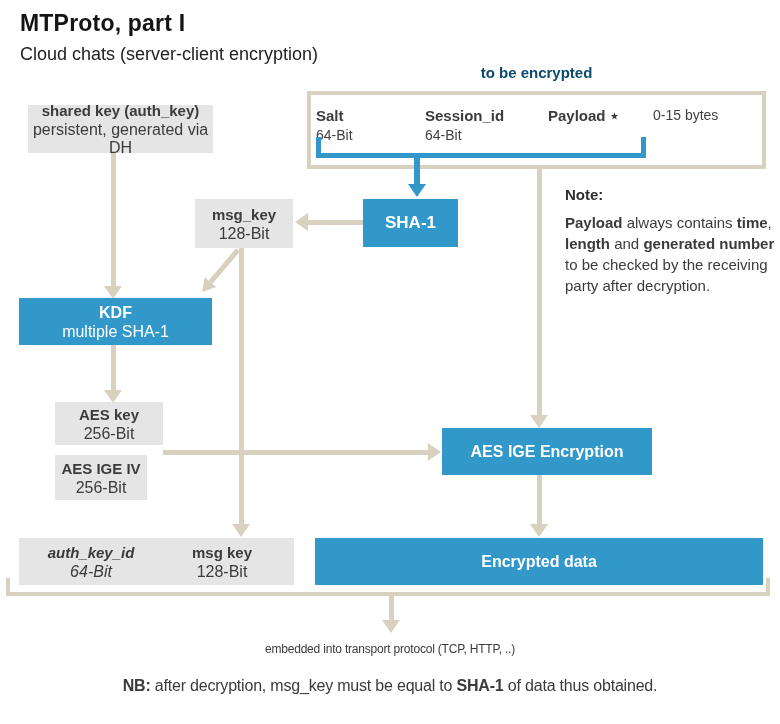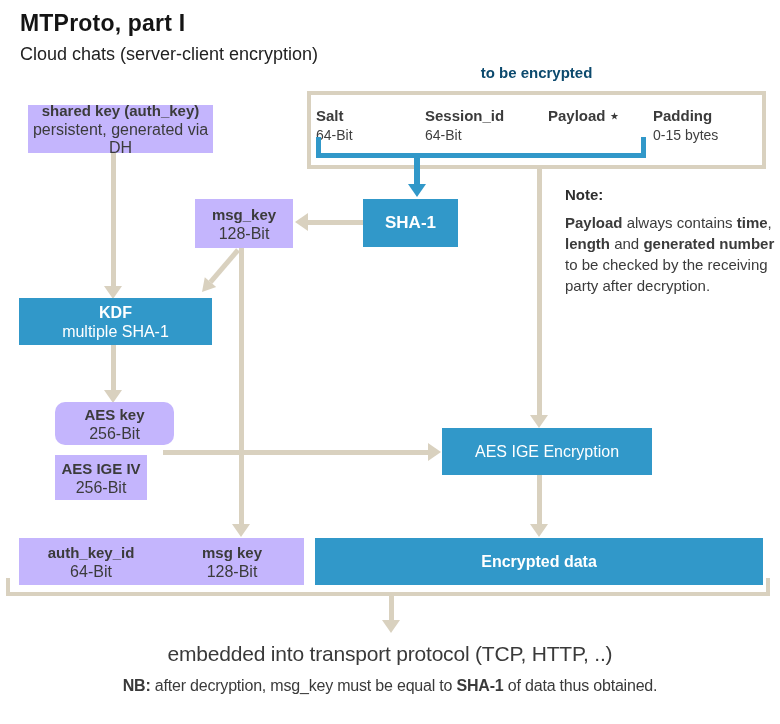--- a/index.html
+++ b/index.html
@@ -12,21 +12,21 @@
   .subtitle{left:20px;top:44px;font-size:18px;color:#222;}
 
   
   .tbe-label{left:307px;top:64px;width:459px;text-align:center;font-size:15px;font-weight:bold;color:#0c4a6e;}
   .tan-frame{left:307px;top:91px;width:451px;height:70px;border:4px solid #d9d1bf;background:transparent;}
   .field{top:106px;width:120px;text-align:left;padding-left:8px;}
   .field .t{font-size:15px;font-weight:bold;line-height:20px;display:block;}
   .field .s{font-size:14px;line-height:19px;display:block;color:#3f3f3f;}
 
   .blue{background:#3198c9;}
-  .beige{background:#c4b5fd;}
+  .beige{background:#e5e5e5;}
   .tan{background:#d9d1bf;}
 
   
   .node{display:flex;flex-direction:column;align-items:center;justify-content:center;text-align:center;}
   .node .t{font-size:15px;font-weight:bold;line-height:20px;}
   .node .s{font-size:16px;line-height:18px;}
   .node.bluebox{color:#ffffff;}
   .node.bluebox .t{font-size:16px;}
   .node.bluebox .s{font-size:16px;}
 
@@ -38,21 +38,21 @@
   .arr-down{border-left:9px solid transparent;border-right:9px solid transparent;border-top:13px solid #d9d1bf;}
   .arr-left{border-top:9px solid transparent;border-bottom:9px solid transparent;border-right:13px solid #d9d1bf;}
   .arr-right{border-top:9px solid transparent;border-bottom:9px solid transparent;border-left:13px solid #d9d1bf;}
   .arr-down-blue{border-left:9px solid transparent;border-right:9px solid transparent;border-top:13px solid #3198c9;}
 
   
   .note{left:565px;top:186px;width:218px;}
   .note h4{margin:0 0 9px 0;font-size:15px;color:#2e2e2e;}
   .note p{margin:0;font-size:15px;line-height:21px;color:#3b3b3b;}
 
-  .bottom-line1{left:0;top:642px;width:780px;text-align:center;font-size:21px;color:#3a3a3a;letter-spacing:-0.2px;}
+  .bottom-line1{left:0;top:642px;width:780px;text-align:center;font-size:12px;color:#3a3a3a;letter-spacing:-0.2px;}
   .bottom-line2{left:0;top:677px;width:780px;text-align:center;font-size:16px;color:#3a3a3a;letter-spacing:-0.2px;}
   b{font-weight:bold;}
 </style>
 </head>
 <body>
 
 <div class="canvas">
 
   <div class="abs subtitle">Cloud chats (server-client encryption)</div>
   <div class="abs title">MTProto, part I</div>
@@ -66,21 +66,20 @@
   </div>
   <div class="abs field" style="left:417px;">
     <span class="t">Session_id</span>
     <span class="s">64-Bit</span>
   </div>
   <div class="abs field" style="left:540px;">
     <span class="t">Payload ⋆</span>
     <span class="s"></span>
   </div>
   <div class="abs field" style="left:645px;">
-    <span class="t">Padding</span>
     <span class="s">0-15 bytes</span>
   </div>
 
   <div class="abs blue" style="left:316px;top:137px;width:5px;height:21px;"></div>
   <div class="abs blue" style="left:316px;top:153px;width:330px;height:5px;"></div>
   <div class="abs blue" style="left:641px;top:137px;width:5px;height:21px;"></div>
   <div class="abs blue" style="left:414px;top:158px;width:6px;height:26px;"></div>
   <div class="abs arr arr-down-blue" style="left:408px;top:184px;"></div>
 
   <div class="abs vline tan" style="left:111px;top:153px;height:133px;"></div>
@@ -121,40 +120,40 @@
 
   <div class="abs node blue bluebox" style="left:363px;top:199px;width:95px;height:48px;">
     <span class="t" style="font-size:17px;">SHA-1</span>
   </div>
 
   <div class="abs node blue bluebox" style="left:19px;top:298px;width:193px;height:47px;">
     <span class="t">KDF</span>
     <span class="s">multiple SHA-1</span>
   </div>
 
-  <div class="abs node beige" style="left:55px;top:402px;width:119px;height:43px;border-radius:10px;">
+  <div class="abs node beige" style="left:55px;top:402px;width:108px;height:43px;">
     <span class="t">AES key</span>
     <span class="s">256-Bit</span>
   </div>
 
   <div class="abs node beige" style="left:55px;top:455px;width:92px;height:45px;">
     <span class="t">AES IGE IV</span>
     <span class="s">256-Bit</span>
   </div>
 
   <div class="abs node blue bluebox" style="left:442px;top:428px;width:210px;height:47px;">
-    <span class="t" style="font-weight:normal;">AES IGE Encryption</span>
+    <span class="t" style="font-weight:bold;">AES IGE Encryption</span>
   </div>
 
-  <div class="abs node beige" style="left:19px;top:538px;width:144px;height:47px;">
+  <div class="abs node beige" style="left:19px;top:538px;width:144px;height:47px;font-style:italic;">
     <span class="t">auth_key_id</span>
     <span class="s">64-Bit</span>
   </div>
 
-  <div class="abs node beige" style="left:160px;top:538px;width:144px;height:47px;">
+  <div class="abs node beige" style="left:150px;top:538px;width:144px;height:47px;">
     <span class="t">msg key</span>
     <span class="s">128-Bit</span>
   </div>
 
   <div class="abs node blue bluebox" style="left:315px;top:538px;width:448px;height:47px;">
     <span class="t" style="font-weight:bold;">Encrypted data</span>
   </div>
 
   <div class="abs note">
     <h4>Note:</h4>

